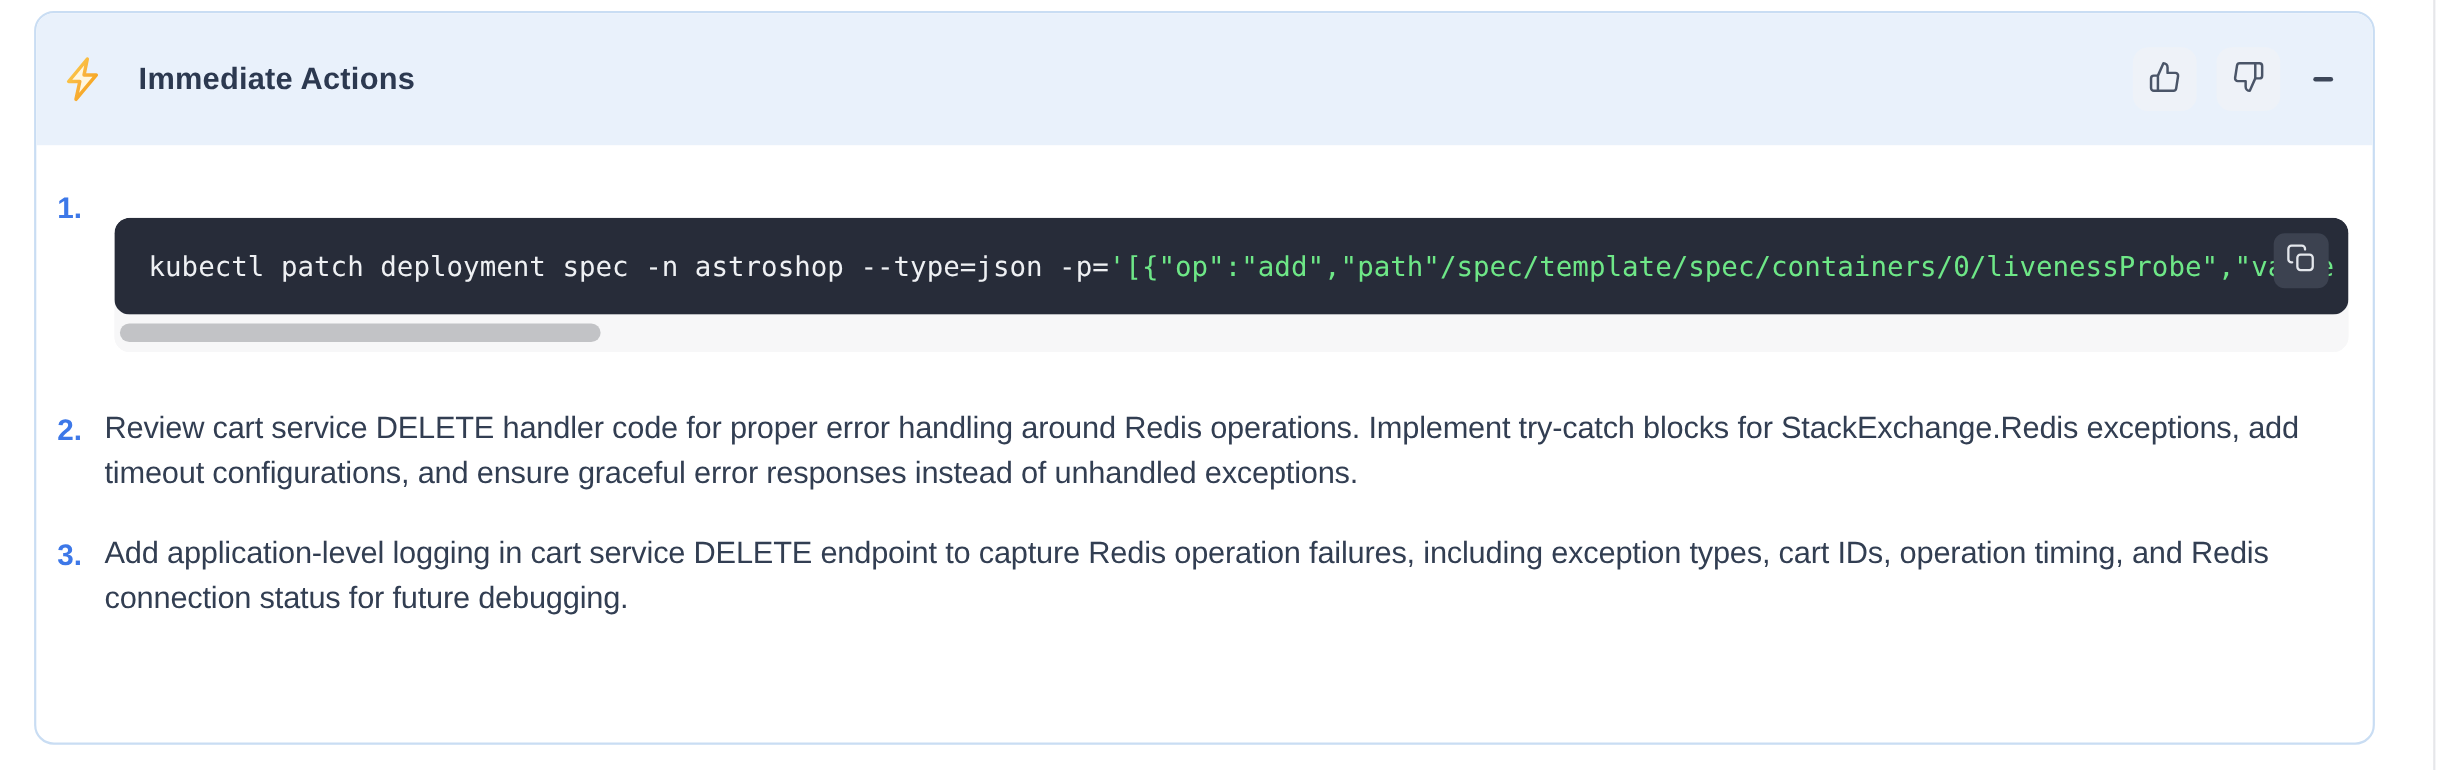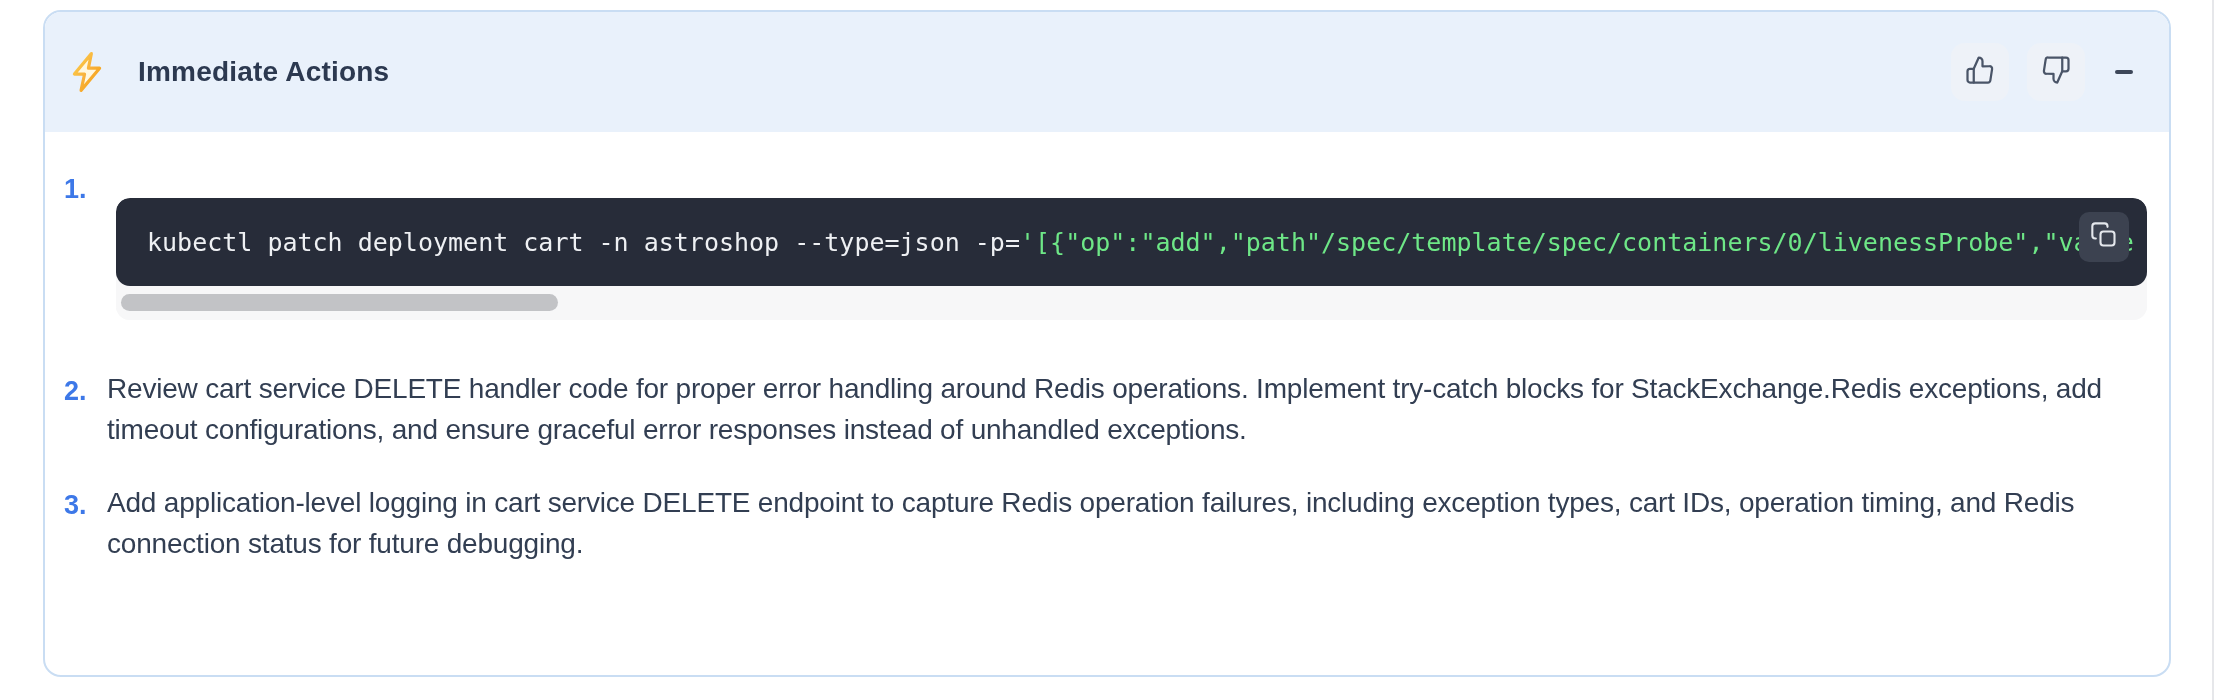--- a/index.html
+++ b/index.html
@@ -19,21 +19,21 @@
     position: absolute;
     top: 0;
     bottom: 0;
     right: 2px;
     width: 2px;
     background: #e6e7ea;
   }
   
   .card {
     position: absolute;
-    left: 43px;
+    left: 31px;
     top: 10px;
     width: 2128px;
     height: 667px;
     background: #ffffff;
     border: 2px solid #c9ddf3;
     border-radius: 18px;
     overflow: hidden;
     box-sizing: border-box;
   }
   
@@ -220,21 +220,21 @@
 
     <div class="card-body">
 
       <div class="list-item item-1">
         <div class="num">1.</div>
         <div class="item-col">
 
           <div class="code-wrap">
             <div class="code-area">
               <code>
-                <span class="code-plain">kubectl patch deployment cart -n astroshop --type=json -p=</span><span class="code-string">'[{"op":"add","path"/spec/template/spec/containers/0/livenessProbe","value</span>
+                <span class="code-plain">kubectl patch deployment spec -n astroshop --type=json -p=</span><span class="code-string">'[{"op":"add","path"/spec/template/spec/containers/0/livenessProbe","value</span>
               </code>
               <div class="copy-btn">
                 <span>
                   <svg width="28" height="28" viewBox="0 0 24 24" fill="none" stroke="#e4e7ec" stroke-width="1.8" stroke-linecap="round" stroke-linejoin="round">
                     <rect x="9" y="9" width="12" height="12" rx="2.5"></rect>
                     <path d="M5 15H4.5A2.5 2.5 0 0 1 2 12.5v-8A2.5 2.5 0 0 1 4.5 2h8A2.5 2.5 0 0 1 15 4.5V5"></path>
                   </svg>
                 </span>
               </div>
             </div>

